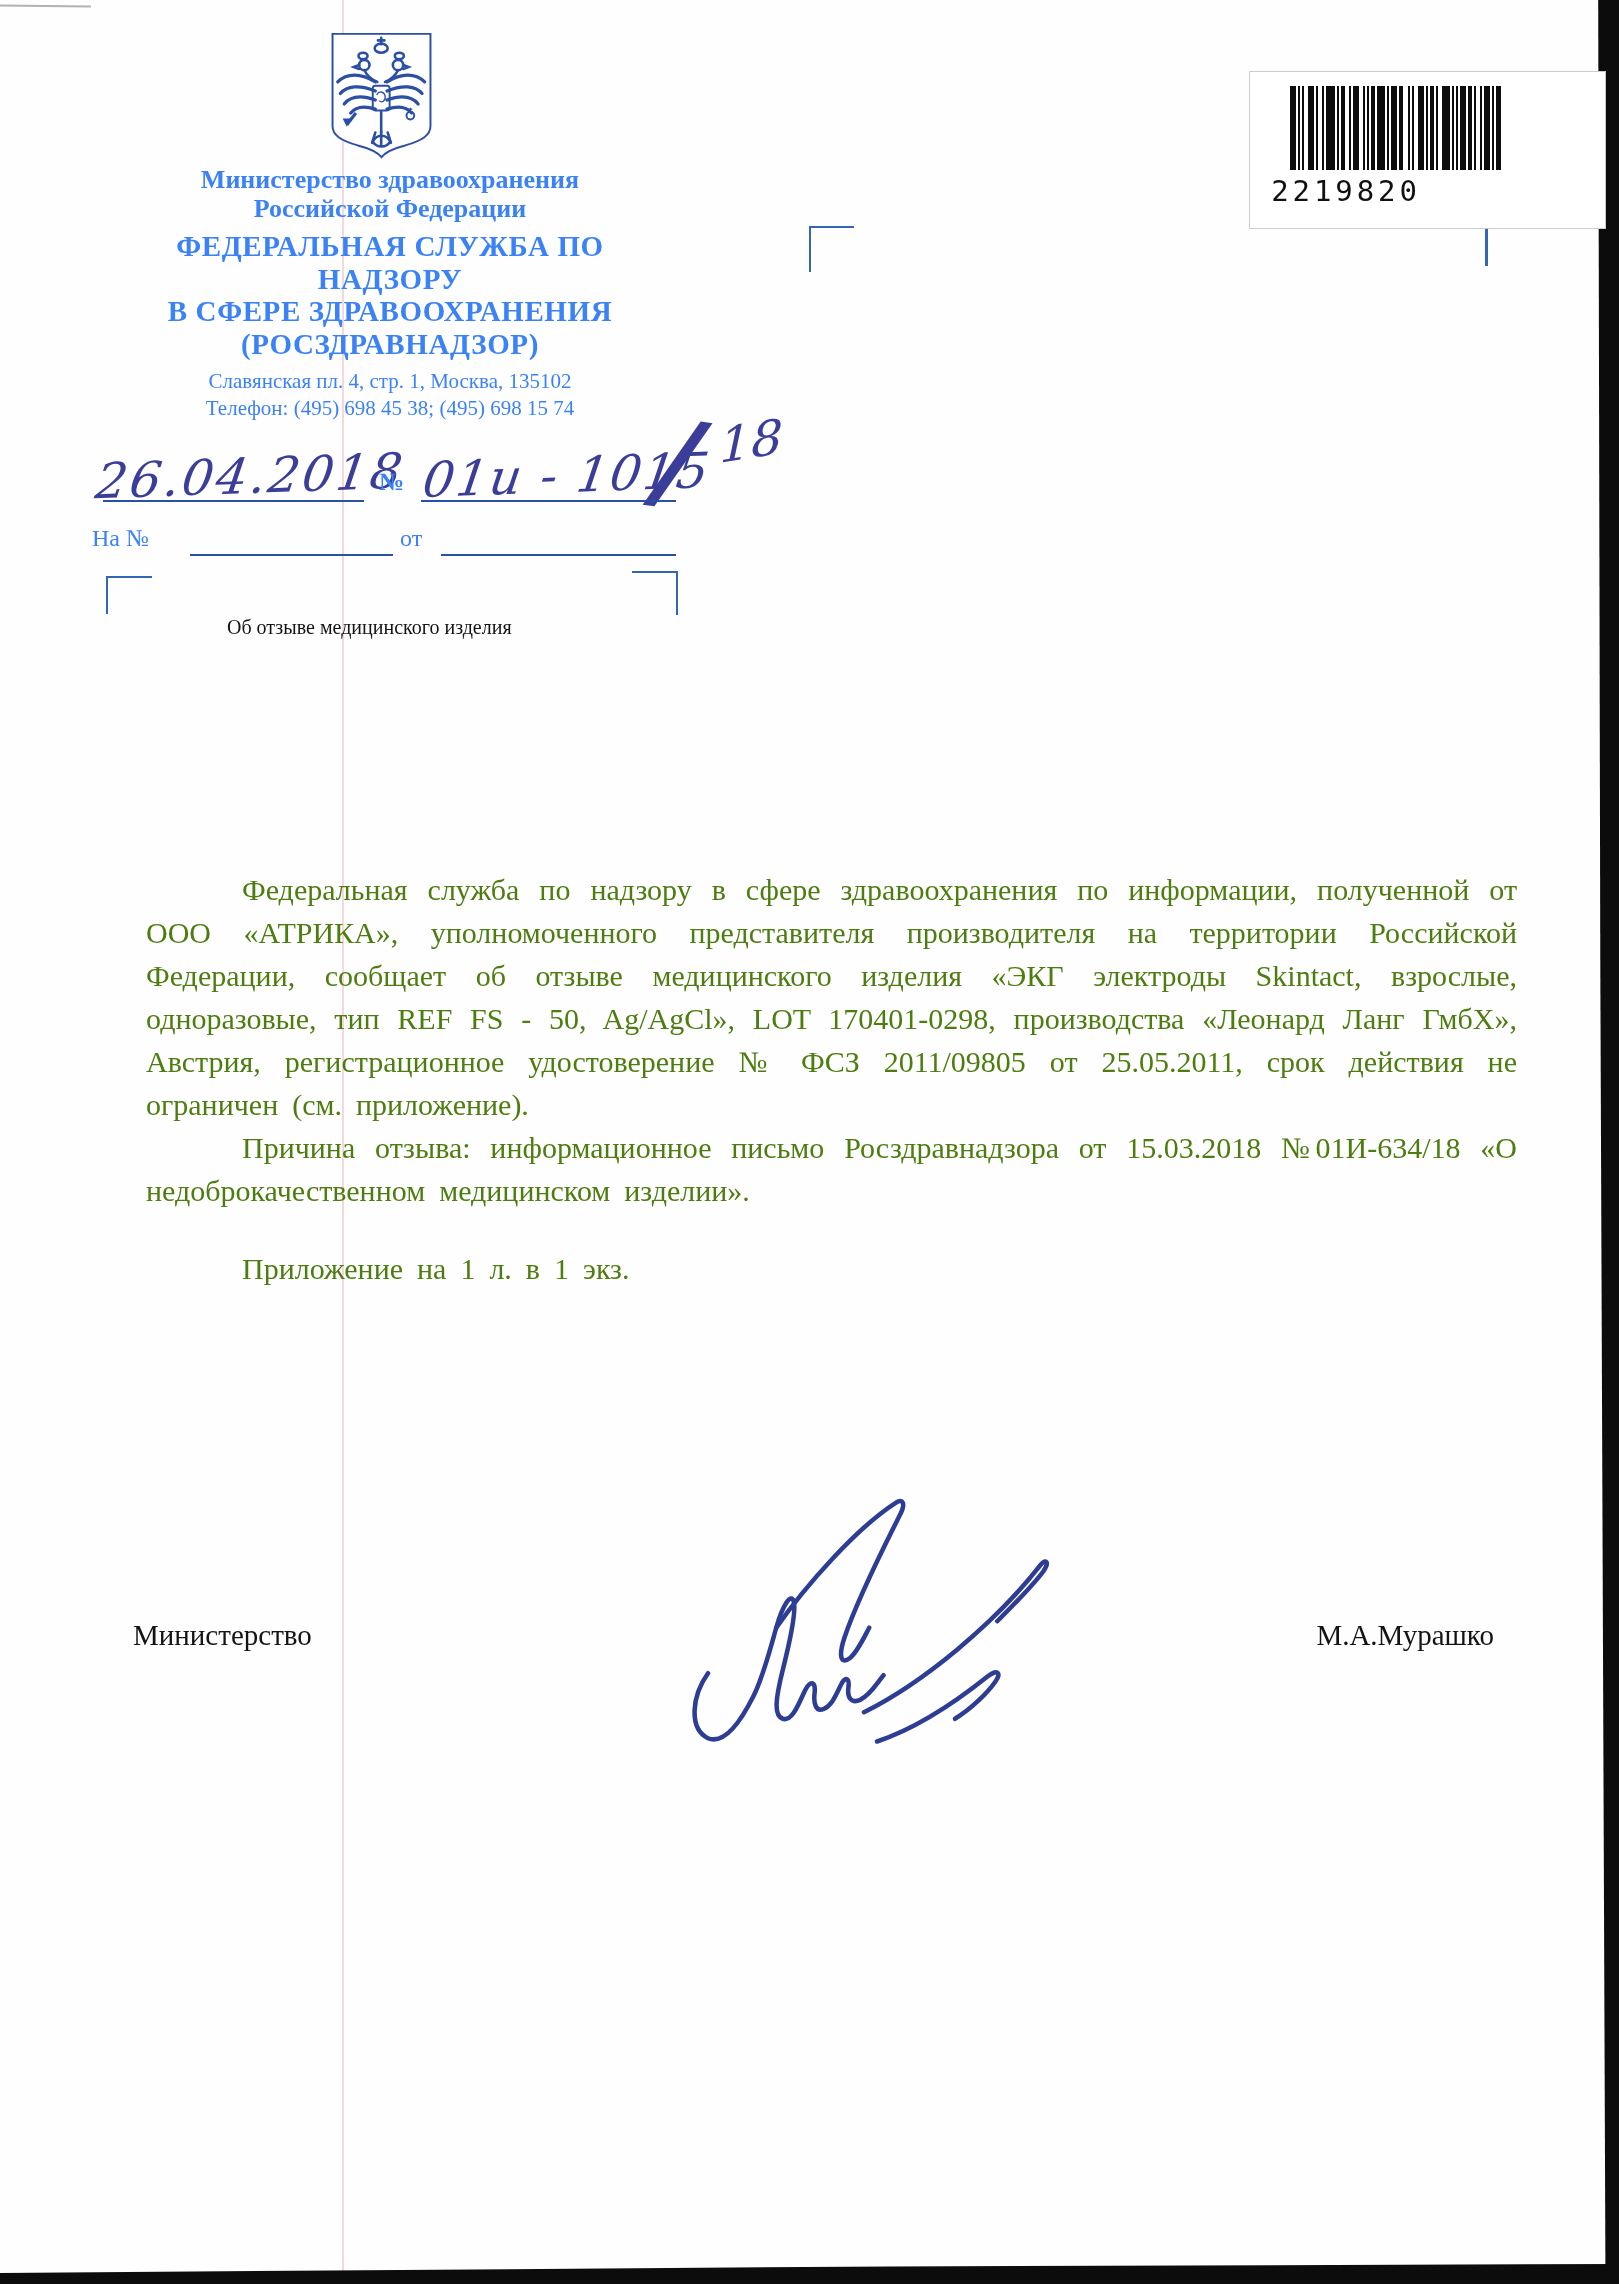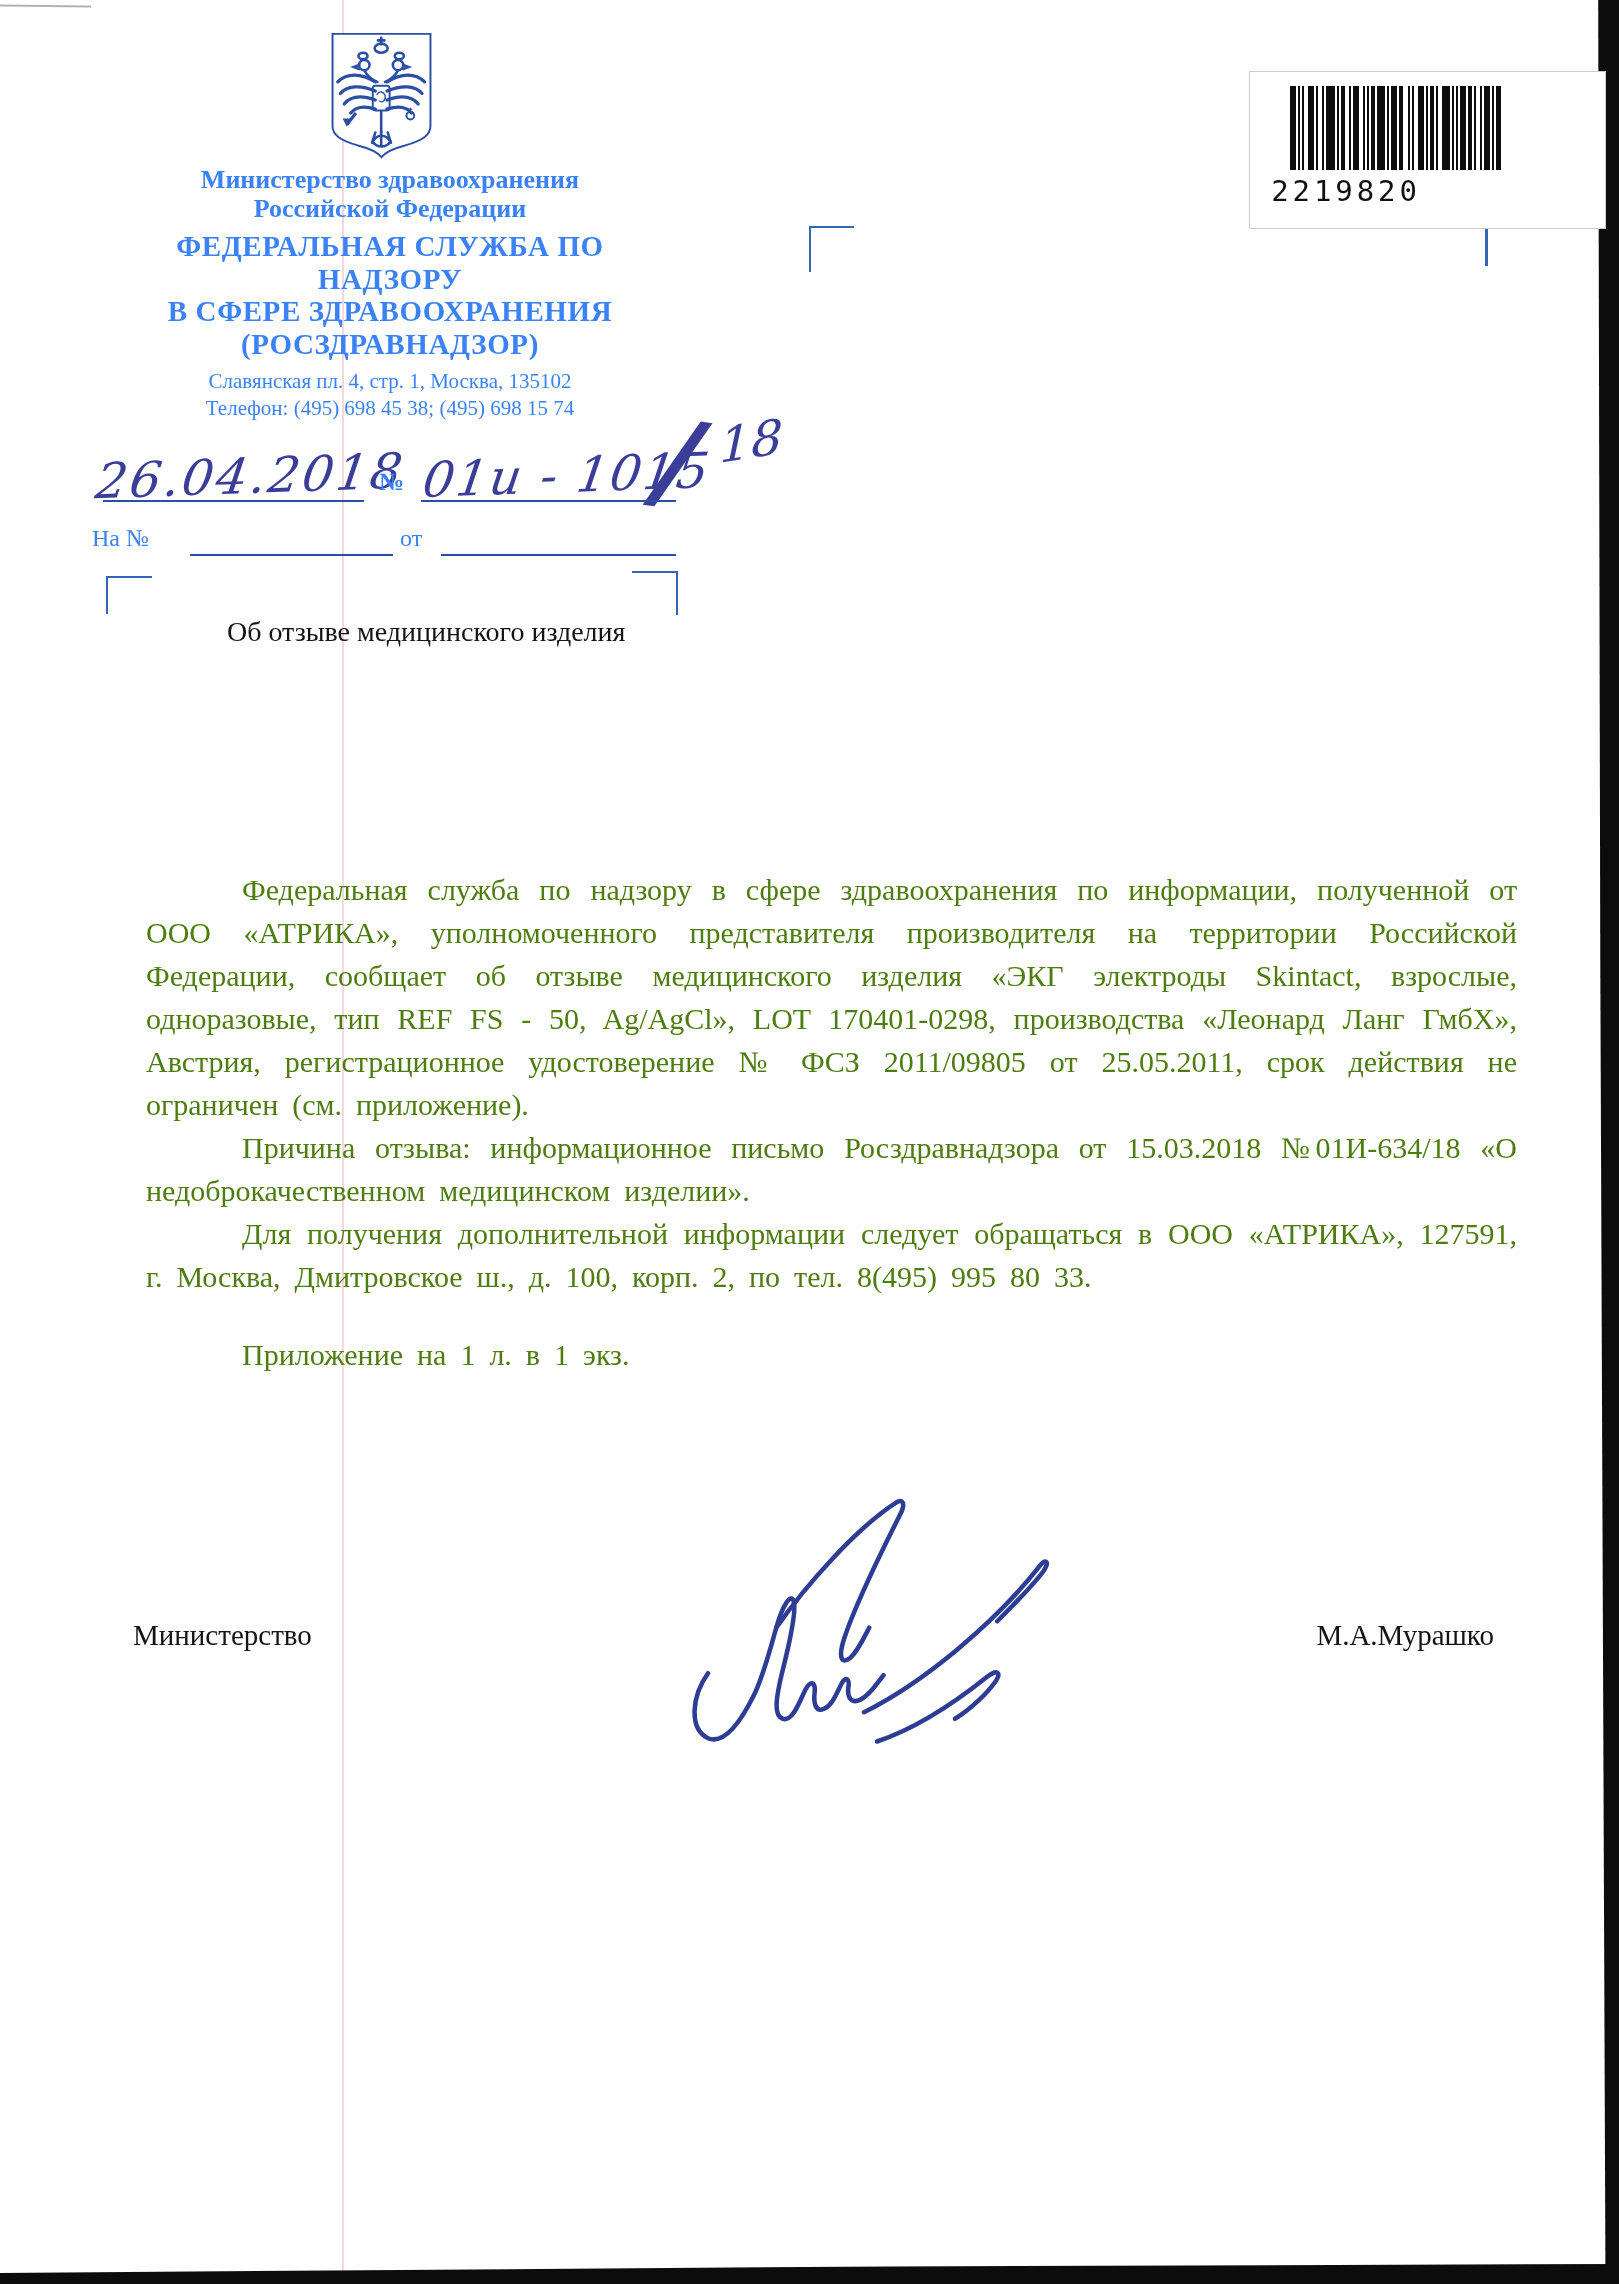--- a/index.html
+++ b/index.html
@@ -18,21 +18,21 @@
   .num-sign{left:379px;top:468px;font-size:25px;font-weight:bold;}
   .hw-number{left:424px;top:447px;font-size:49px;transform:skewX(-10deg) rotate(-2deg);letter-spacing:1.9px;}
   .hw-slash{left:658px;top:396px;font-size:110px;transform:rotate(8deg);font-weight:bold;}
   .hw-suffix{left:720px;top:413px;font-size:49px;transform:skewX(-10deg) rotate(-9deg);}
   .uline{height:1.9px;background:#2a4fa4;}
   .na-label{left:92px;top:525px;font-size:24px;}
   .ot-label{left:400px;top:525px;font-size:24px;}
   
   .crn{border:0 solid #3565b5;}
   
-  .subject{left:227px;top:616px;font-size:28px;color:#141414;}
+  .subject{left:227px;top:616px;font-size:20px;color:#141414;}
   
   .sticker{left:1249px;top:71px;width:355px;height:156px;border:1.3px solid #cccccc;background:#fff;}
   .bars{left:1290px;top:86px;width:214px;height:84px;display:flex;align-items:stretch;}
   .bars div{background:#0d0d0d;height:100%;}
   .bcnum{left:1234px;top:174px;width:224px;text-align:center;font-family:"DejaVu Sans Mono","Liberation Mono",monospace;
          font-size:29px;letter-spacing:3.9px;color:#111;}
   
   .recipients{left:832px;top:283px;width:728px;text-align:center;font-size:30px;line-height:52px;color:#141414;}
   .recipients p{margin:0 auto;}
   .rec-1{max-width:364px;margin-bottom:31px !important;}
@@ -211,21 +211,20 @@
       <div style="width: 2px; background: transparent;"></div>
       <div style="width: 4.1px;"></div>
       <div style="width: 2px; background: transparent;"></div>
     </div>
   <div class="abs bcnum">2219820</div>
 
 
   <div class="abs bodytext">
     <p>Федеральная служба по надзору в сфере здравоохранения по информации, полученной от ООО «АТРИКА», уполномоченного представителя производителя на территории Российской Федерации, сообщает об отзыве медицинского изделия «ЭКГ электроды Skintact, взрослые, одноразовые, тип REF FS - 50, Ag/AgCl», LOT 170401-0298, производства «Леонард Ланг ГмбХ», Австрия, регистрационное удостоверение № ФСЗ 2011/09805 от 25.05.2011, срок действия не ограничен (см. приложение).</p>
     <p>Причина отзыва: информационное письмо Росздравнадзора от 15.03.2018 №01И-634/18 «О недоброкачественном медицинском изделии».</p>
-    <p>Для получения дополнительной информации следует обращаться в ООО «АТРИКА», 127591, г. Москва, Дмитровское ш., д. 100, корп. 2, по тел. 8(495) 995 80 33.</p>
     <p class="attachment">Приложение на 1 л. в 1 экз.</p>
   </div>
 
   <div class="abs sig-title">Министерство</div>
   <div class="abs" style="left:643px;top:1488px;width:429px;height:273px;">
     <svg width="429" height="273" viewBox="0 0 660 420">
       <g fill="none" stroke="#2e3d94" stroke-width="7" stroke-linecap="round">
         <path d="M100,285 C75,320 70,370 100,385 C125,395 150,360 170,320 C185,290 195,250 205,215 C215,180 228,160 232,175 C236,190 225,240 215,280 C205,320 200,350 215,355 C230,360 240,330 250,310 C258,295 266,298 264,315 C262,332 266,345 278,340 C292,334 298,315 306,300 C312,290 318,293 316,307 C314,322 320,332 334,326 C350,318 360,300 370,288"></path>
         <path d="M205,215 C250,150 330,60 390,22 C400,16 404,24 396,40 C370,92 330,170 310,230 C300,260 305,272 318,262 C330,252 340,230 348,215"></path>
         <path d="M340,345 C430,300 540,210 612,118 C620,108 626,114 616,128 C600,150 570,180 545,205"></path>

